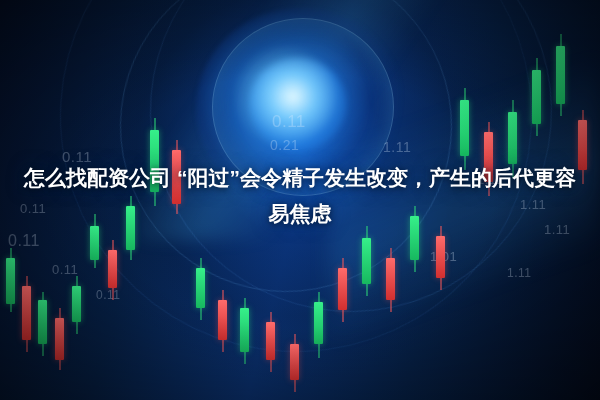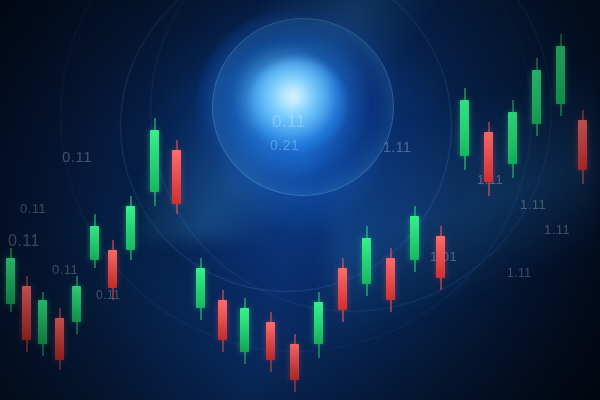--- a/index.html
+++ b/index.html
@@ -273,14 +273,15 @@
         <div class="body" style="top: 12px; height: 58px;"></div>
       </div>
       <div class="candle down" style="left: 578px; top: 110px; width: 9px; height: 74px;">
         <div class="wick" style="top: 0px; height: 74px;"></div>
         <div class="body" style="top: 10px; height: 50px;"></div>
       </div>
     </div>
 
   <div class="bg-vign"></div>
 
+  <div class="headline">怎么找配资公司 “阳过”会令精子发生改变，产生的后代更容易焦虑</div>
 
 </div>
 
 </body></html>

